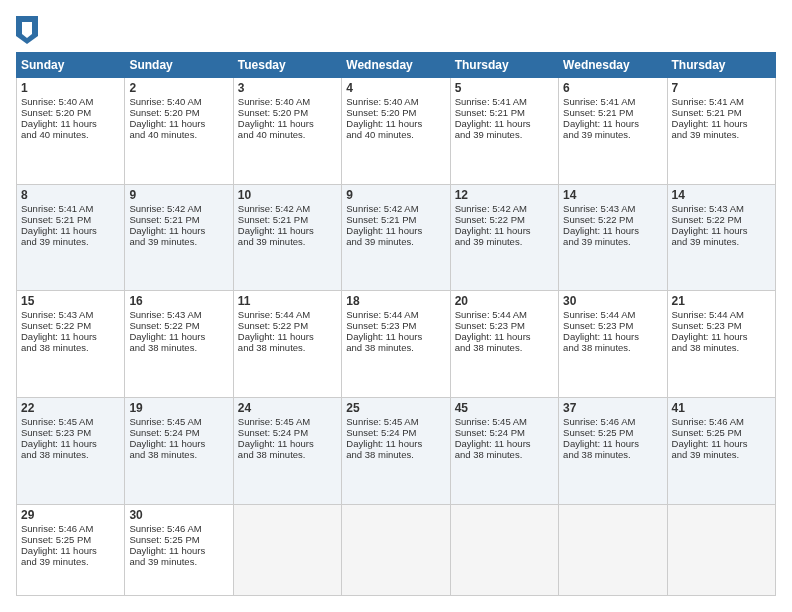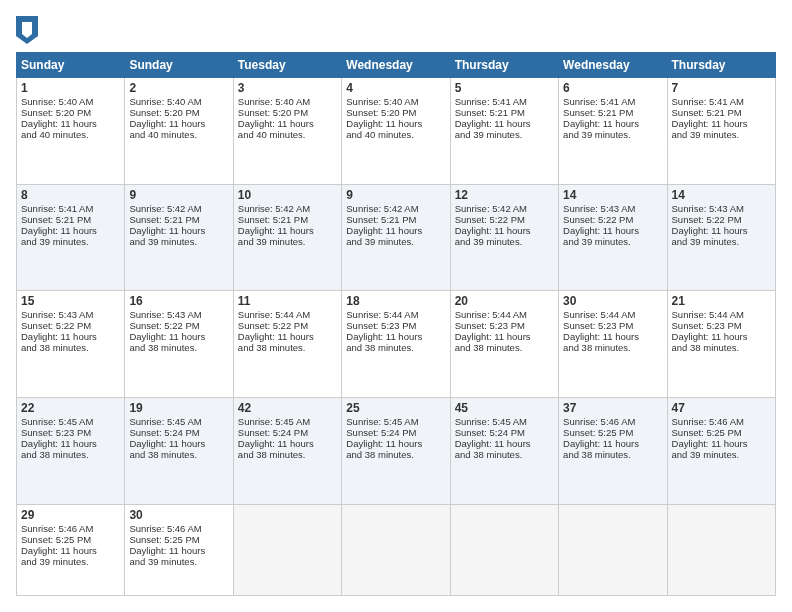--- a/index.html
+++ b/index.html
@@ -296,21 +296,21 @@
             <div>and 38 minutes.</div>
           </td>
           <td>
             <span class="day-num">19</span>
             <div>Sunrise: 5:45 AM</div>
             <div>Sunset: 5:24 PM</div>
             <div>Daylight: 11 hours</div>
             <div>and 38 minutes.</div>
           </td>
           <td>
-            <span class="day-num">42</span>
+            <span class="day-num">24</span>
             <div>Sunrise: 5:45 AM</div>
             <div>Sunset: 5:24 PM</div>
             <div>Daylight: 11 hours</div>
             <div>and 38 minutes.</div>
           </td>
           <td>
             <span class="day-num">25</span>
             <div>Sunrise: 5:45 AM</div>
             <div>Sunset: 5:24 PM</div>
             <div>Daylight: 11 hours</div>
@@ -324,21 +324,21 @@
             <div>and 38 minutes.</div>
           </td>
           <td>
             <span class="day-num">37</span>
             <div>Sunrise: 5:46 AM</div>
             <div>Sunset: 5:25 PM</div>
             <div>Daylight: 11 hours</div>
             <div>and 38 minutes.</div>
           </td>
           <td>
-            <span class="day-num">47</span>
+            <span class="day-num">41</span>
             <div>Sunrise: 5:46 AM</div>
             <div>Sunset: 5:25 PM</div>
             <div>Daylight: 11 hours</div>
             <div>and 39 minutes.</div>
           </td>
         </tr>
         <tr class="last-row">
           <td>
             <span class="day-num">29</span>
             <div>Sunrise: 5:46 AM</div>

